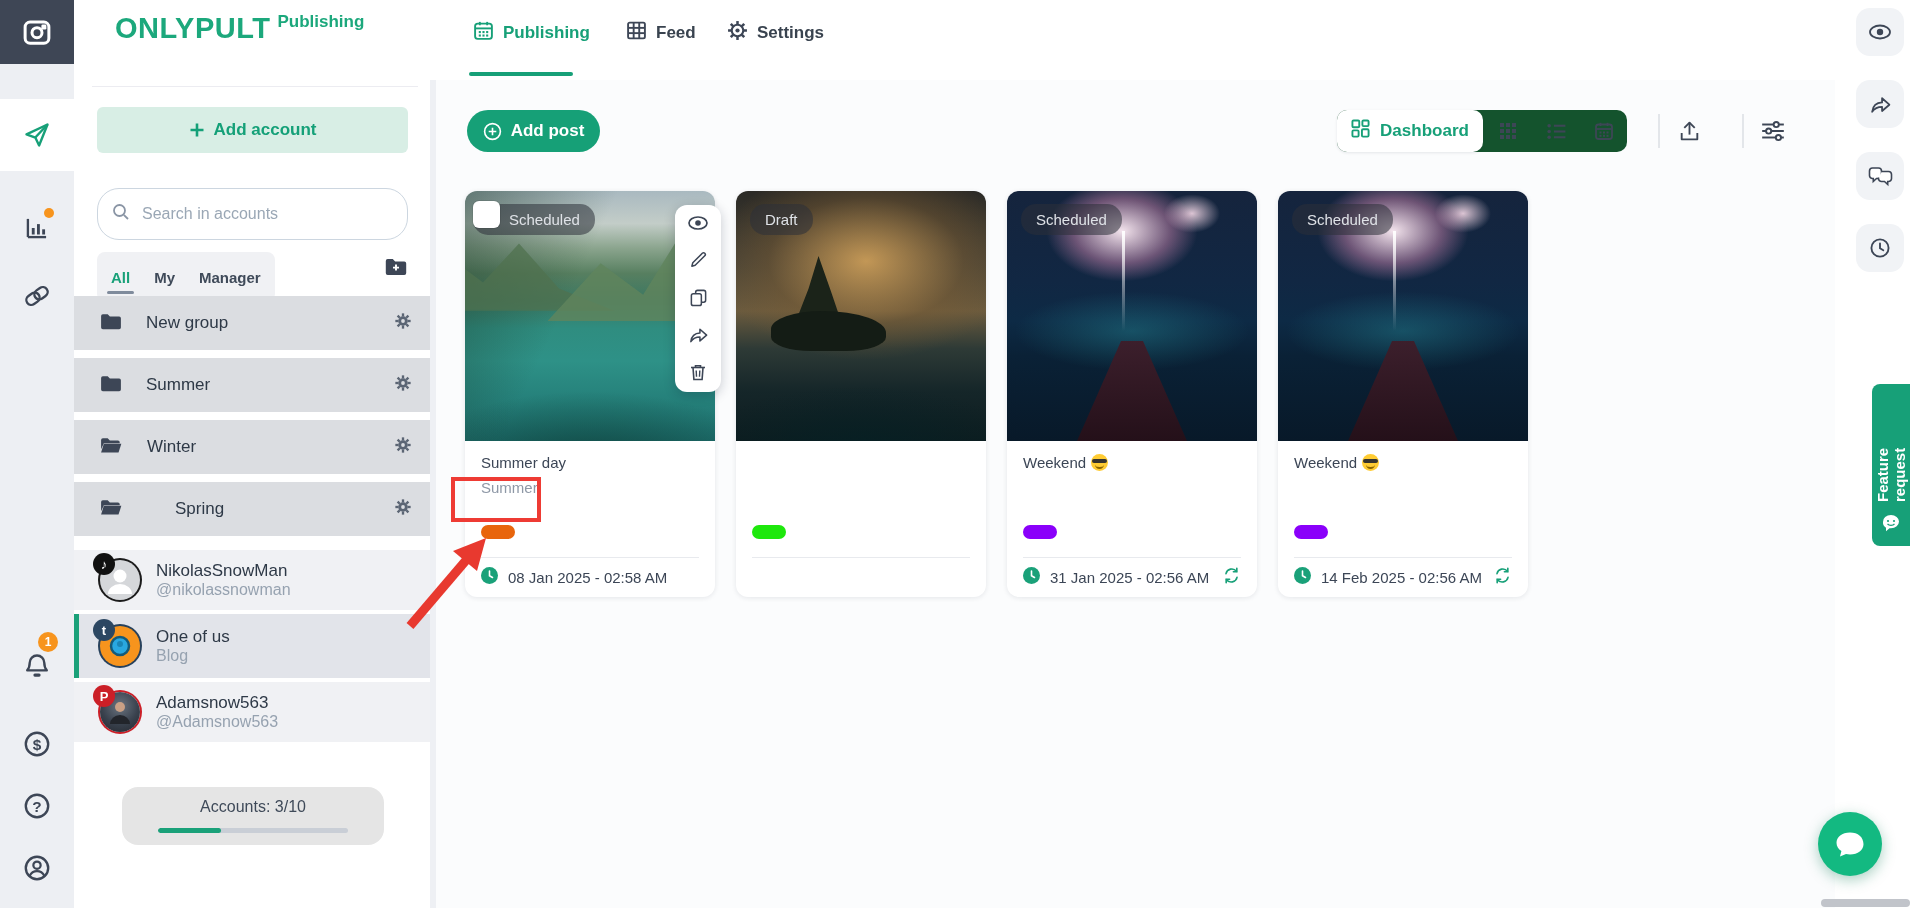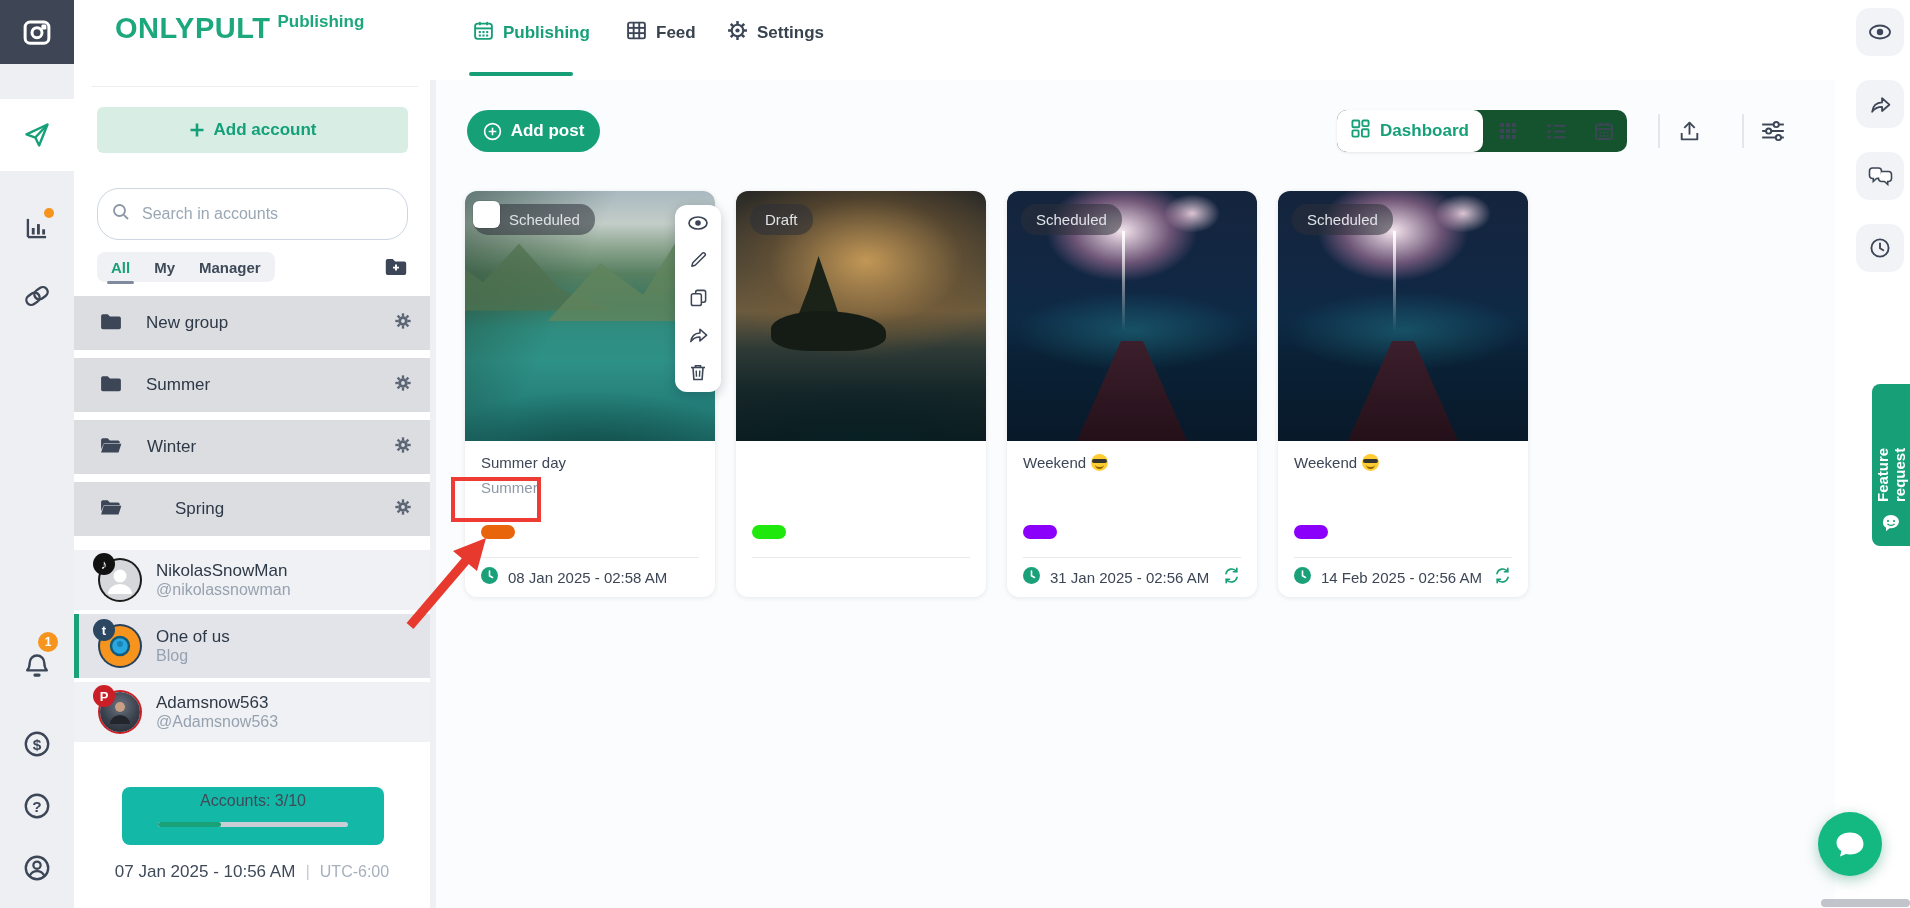--- a/index.html
+++ b/index.html
@@ -14,37 +14,37 @@
   .bell-badge{position:absolute;min-width:20px;height:20px;border-radius:10px;background:#f7941d;color:#fff;font-size:12px;font-weight:bold;display:flex;align-items:center;justify-content:center;}
   
   #sidebar{left:74px;top:0;width:356px;height:908px;background:#fff;border-right:6px solid #eef0f4;}
   .logo{font-size:29px;font-weight:800;color:#1ca87c;letter-spacing:.5px;}
   .logo-suffix{font-size:17px;font-weight:700;color:#1ca87c;margin-left:7px;}
   .sb-divider{height:1px;background:#ececf1;}
   .btn-add-account{background:#d8eee5;color:#14a078;font-size:17px;font-weight:700;border:none;border-radius:6px;display:flex;align-items:center;justify-content:center;gap:9px;cursor:pointer;}
   .search-box{border:1.5px solid #ccd6e0;border-radius:22px;background:#fff;display:flex;align-items:center;padding:4px 14px;gap:10px;}
   .search-box input{border:none;outline:none;font-size:16px;color:#51606f;width:230px;background:transparent;font-family:"Liberation Sans",sans-serif;}
   .search-box input::placeholder{color:#9aa7b5;}
-  .tabs-pill{background:#f0f1f4;border-radius:8px;display:flex;align-items:center;padding:0 14px;gap:24px;height:30px;}
+  .tabs-pill{background:#f0f1f4;border-radius:8px;display:flex;align-items:center;padding:16px 14px;gap:24px;height:18px;}
   .tab{font-size:15px;font-weight:700;color:#3f4a59;cursor:pointer;position:relative;padding:7px 0;}
   .tab.active{color:#18a078;}
   .tab.active::after{content:"";position:absolute;left:-4px;right:-4px;bottom:-1px;height:3px;background:#7f8b9c;border-radius:2px;}
   .row{left:0;width:356px;display:flex;align-items:center;padding-left:26px;box-sizing:border-box;cursor:pointer;}
   .row-group{background:#dbdde1;height:54px;}
   .row-group .g-name{font-size:17px;color:#2e3947;margin-left:24px;}
   .row .gear{position:absolute;right:18px;top:50%;transform:translateY(-50%);}
   .row-acc{background:#f0f1f4;height:60px;}
   .row-acc.selected{background:#e2e4ea;height:64px;}
   .row-acc.selected::before{content:"";position:absolute;left:0;top:0;bottom:0;width:5px;background:#1aa179;}
   .avatar{position:relative;width:40px;height:40px;border-radius:50%;flex:0 0 40px;}
   .net-badge{position:absolute;left:-7px;top:-7px;width:22px;height:22px;border-radius:50%;color:#fff;font-size:13px;font-weight:bold;display:flex;align-items:center;justify-content:center;}
   .acc-text{margin-left:16px;line-height:1.15;}
   .acc-name{font-size:17px;color:#2e3947;}
   .acc-handle{font-size:16px;color:#96a2b0;}
-  .accounts-box{background:#14b8a6;border-radius:8px;text-align:center;padding-top:5px;box-sizing:border-box;}
+  .accounts-box{background:#e5e5e5;border-radius:16px;text-align:center;padding-top:11px;box-sizing:border-box;}
   .accounts-box .cap{font-size:16px;color:#3f4a59;}
   .pbar{position:relative;margin:12px auto 0;width:190px;height:5px;border-radius:3px;background:#c9ced6;overflow:hidden;}
   .pbar .fill{position:absolute;left:0;top:0;bottom:0;background:#1aa179;border-radius:3px;}
   .sb-date{font-size:17px;color:#3f4a59;display:flex;align-items:center;justify-content:center;gap:10px;}
   .sb-tz{color:#a6b0bd;font-size:16px;}
   .sb-sep{color:#c4ccd6;}
   
   .topnav-item{display:flex;align-items:center;gap:9px;font-size:17px;font-weight:700;color:#39434f;cursor:pointer;}
   .topnav-item.active{color:#17a078;}
   .pub-underline{background:#17a078;border-radius:2px;}
@@ -323,25 +323,20 @@
         <div class="acc-name">Adamsnow563</div>
         <div class="acc-handle">@Adamsnow563</div>
       </span>
     </div>
 
     <div class="accounts-box abs" style="left:48px;top:787px;width:262px;height:58px;">
       <div class="cap">Accounts: 3/10</div>
       <div class="pbar">
           <div class="fill" style="width: 33%;"></div>
         </div>
-    </div>
-    <div class="sb-date abs" style="left:0;top:862px;width:356px;">
-      <span>07 Jan 2025 - 10:56 AM</span>
-      <span class="sb-sep">|</span>
-      <span class="sb-tz">UTC-6:00</span>
     </div>
   </aside>
 
   <div class="abs" style="left:430px;top:0;width:1405px;height:80px;background:#fff;">
     <div class="topnav-item active abs" style="left:43px;top:20px;">
       <span><svg width="21" height="21" viewBox="0 0 20 20">
             <rect x="2" y="3.5" width="16" height="14.5" rx="2.5" fill="none" stroke="#17a078" stroke-width="1.8"></rect>
             <line x1="2" y1="8" x2="18" y2="8" stroke="#17a078" stroke-width="1.8"></line>
             <line x1="6.5" y1="1.8" x2="6.5" y2="5" stroke="#17a078" stroke-width="1.8"></line>
             <line x1="13.5" y1="1.8" x2="13.5" y2="5" stroke="#17a078" stroke-width="1.8"></line>

